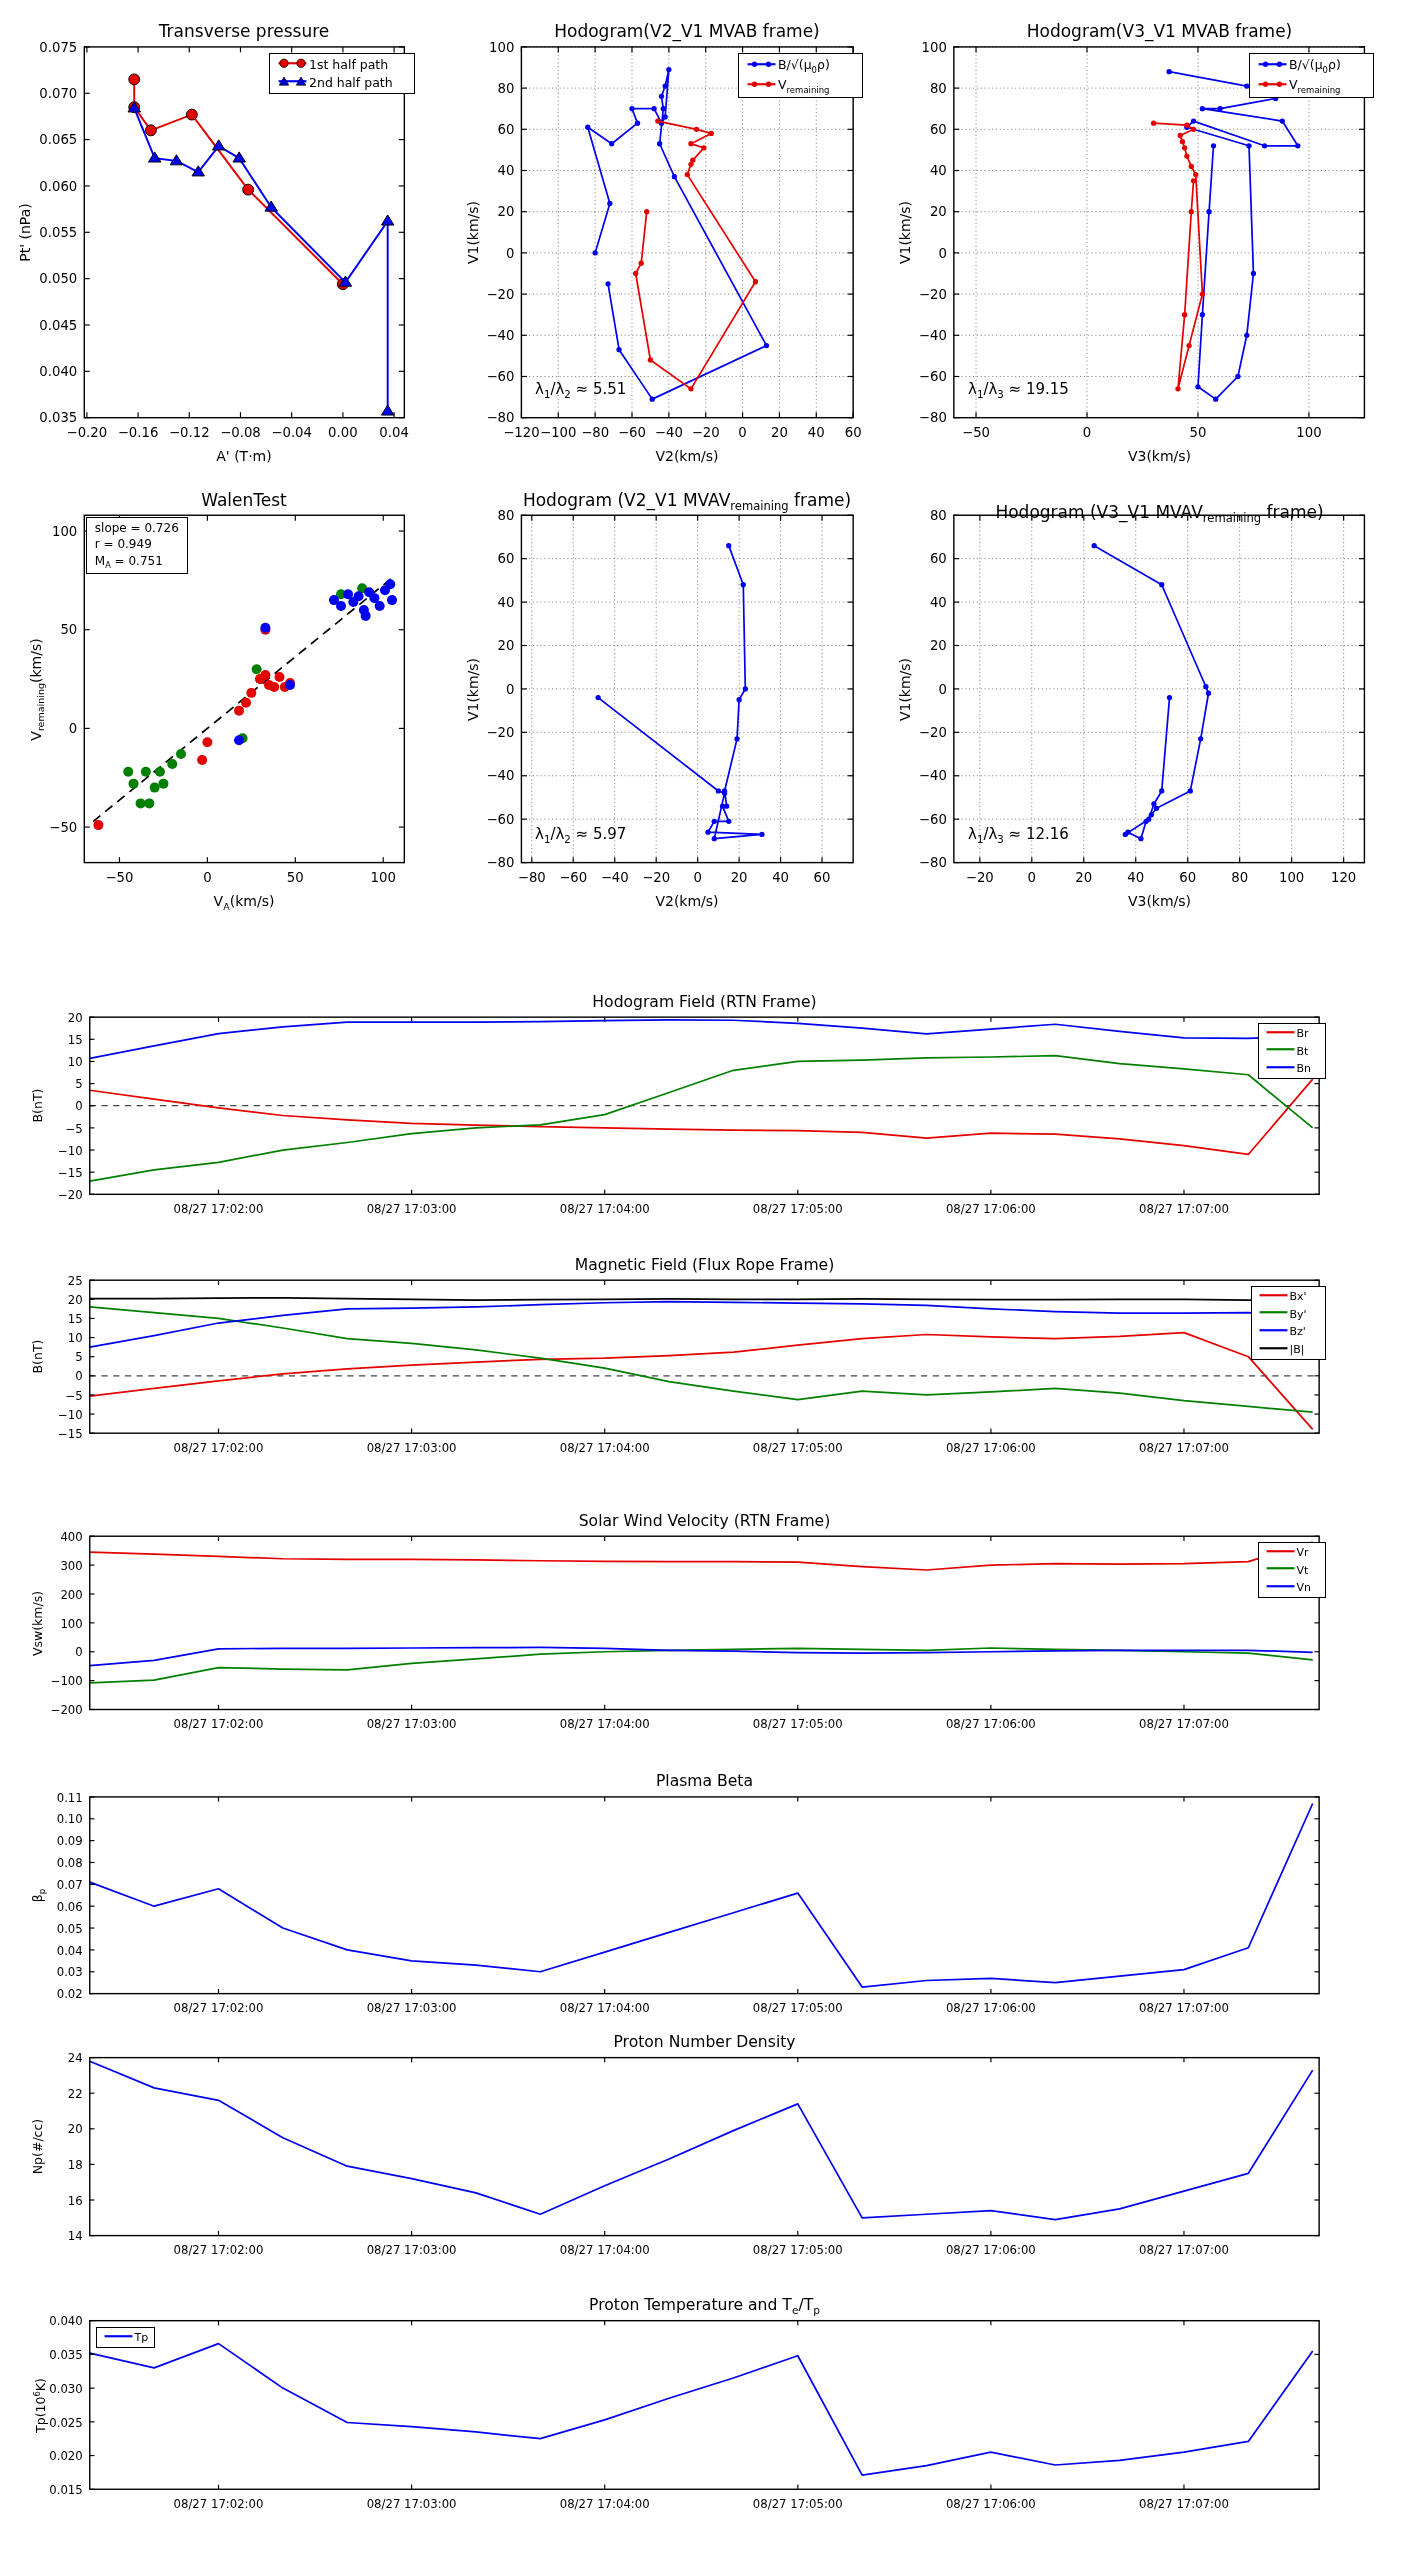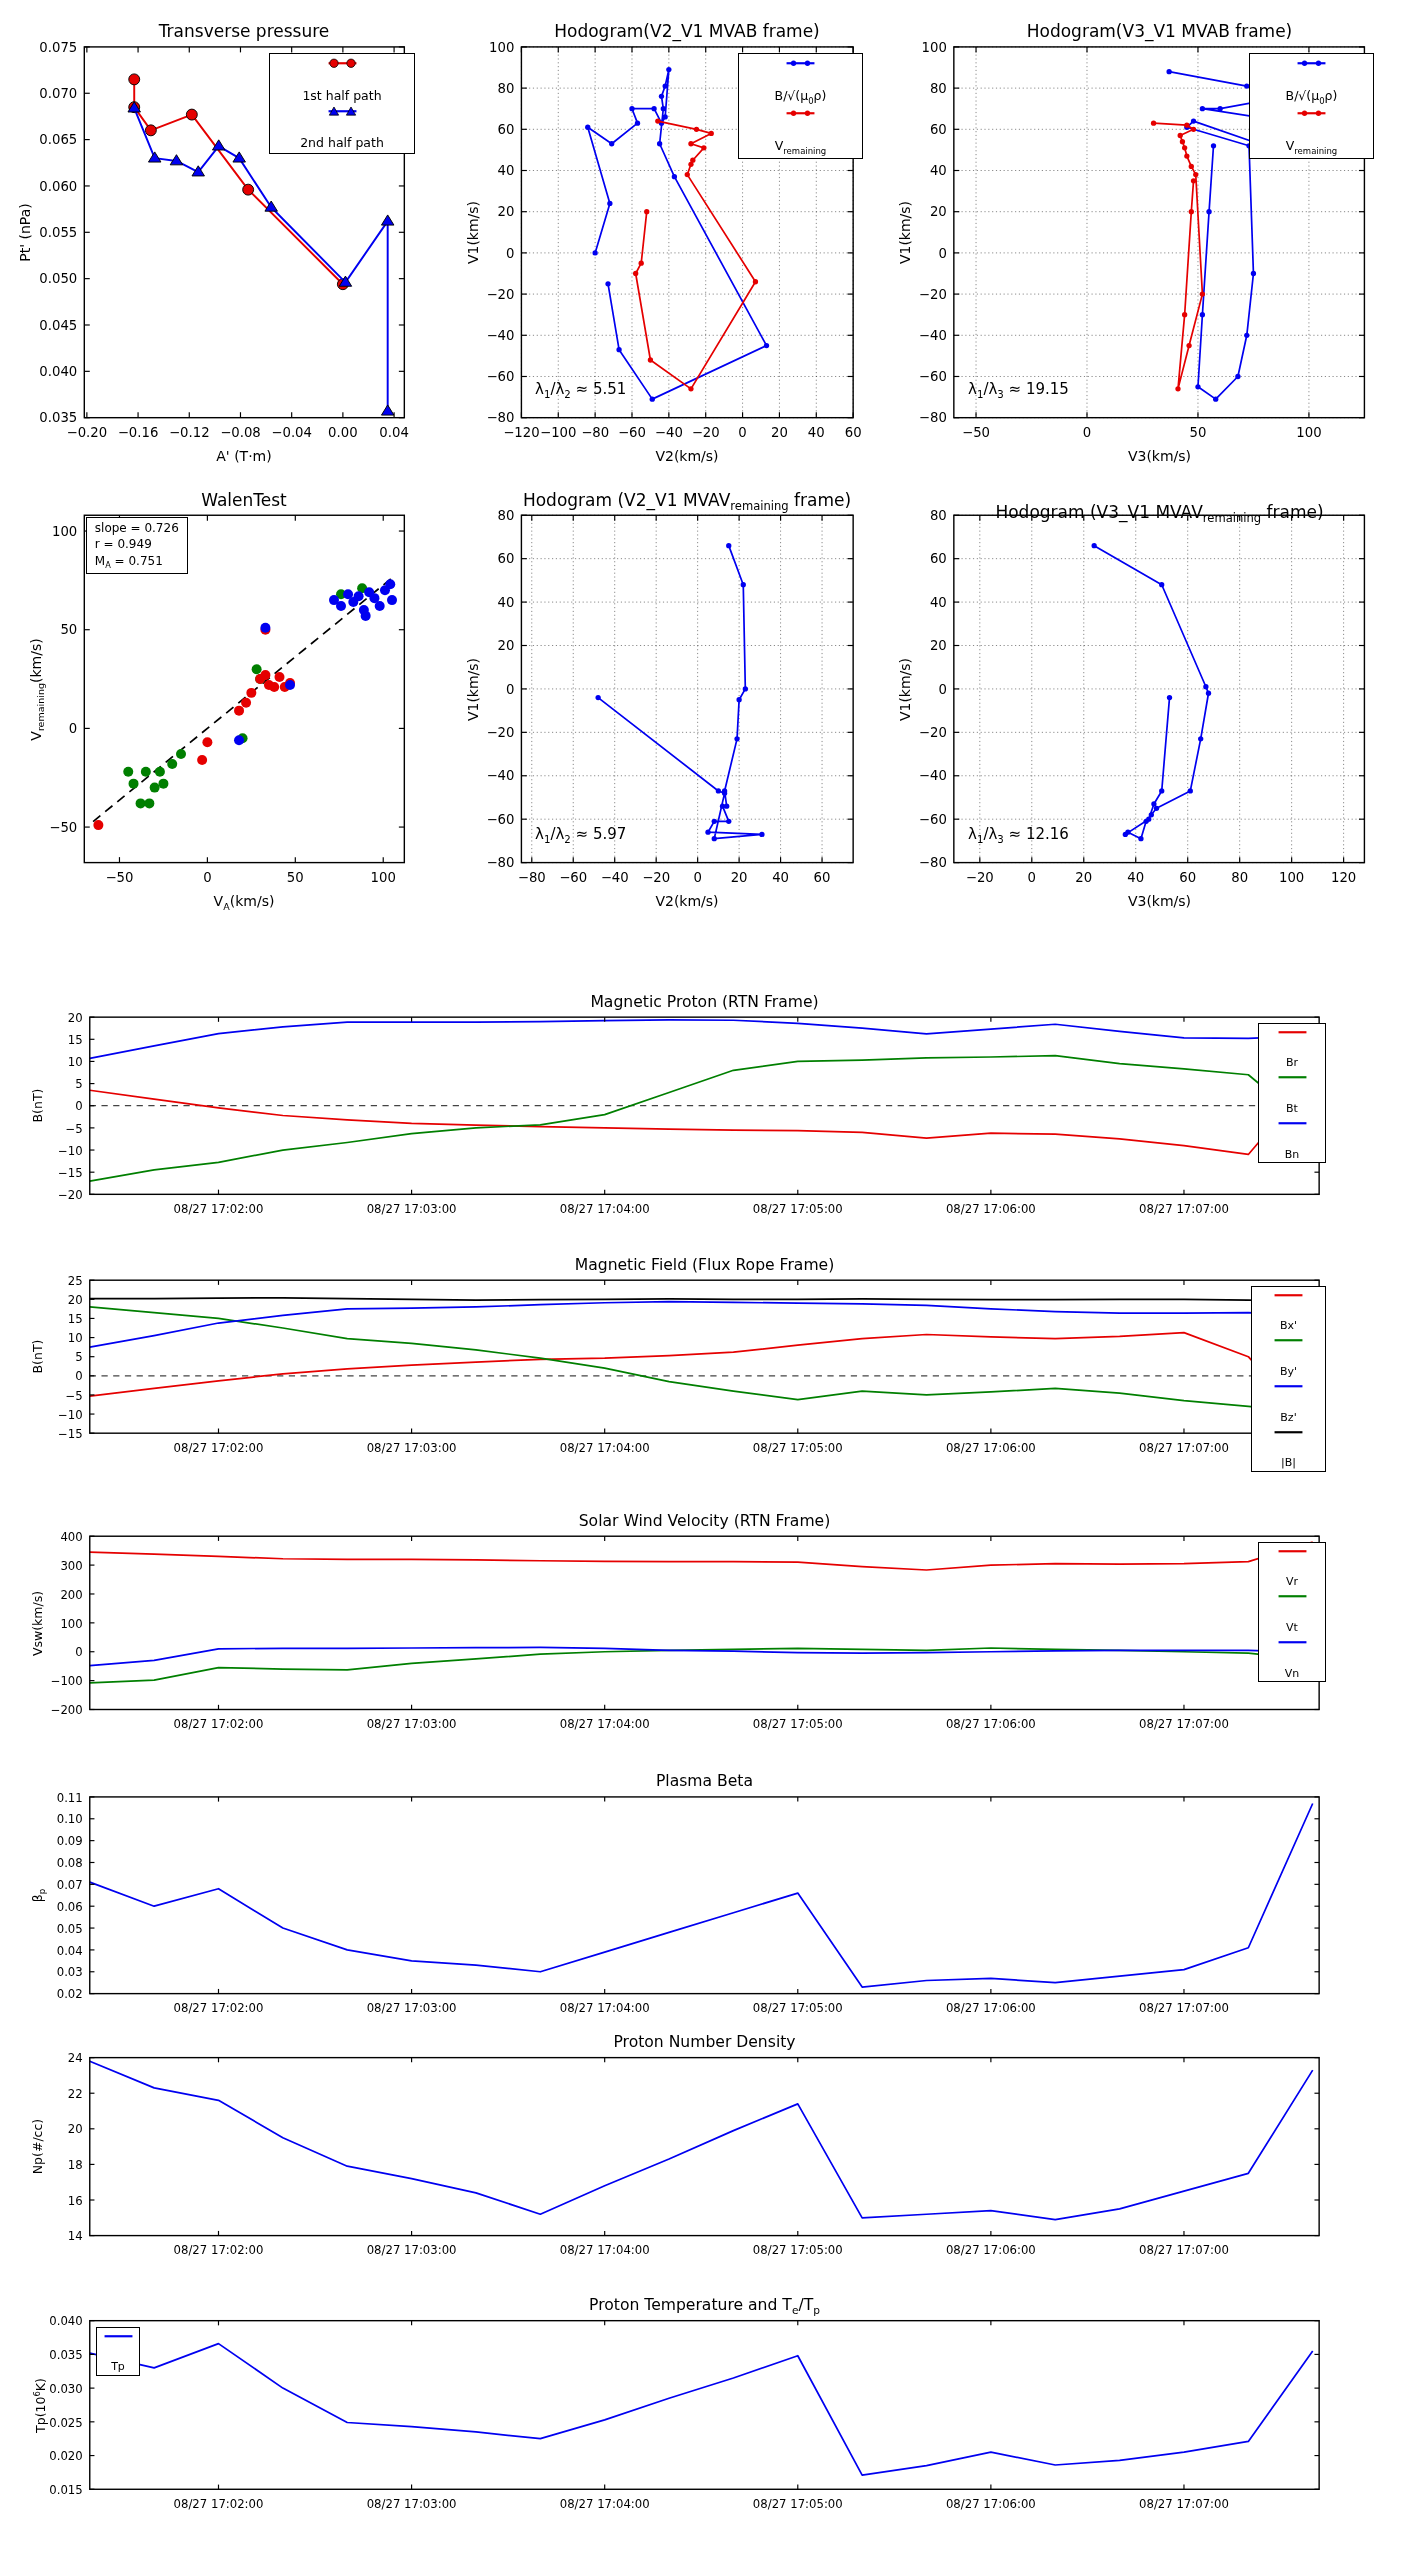--- a/index.html
+++ b/index.html
@@ -8,21 +8,21 @@
   #fig-svg{position:absolute;left:0;top:0;}
   svg text{font-family:"DejaVu Sans",sans-serif;fill:#000;}
   .ov{position:absolute;white-space:nowrap;}
   .ptitle{text-align:center;font-size:17px;height:23.4px;line-height:23.4px;}
   .ptitle.small{font-size:15.6px;}
   .axlabel{text-align:center;font-size:14px;height:20px;line-height:20px;}
   .ylab{width:234px;transform:rotate(-90deg);text-align:center;font-size:14px;height:19px;line-height:19px;}
   .ylab.small{font-size:12.5px;}
   .legend{background:#fff;border:1.4px solid #000;padding:3.1px 7px;display:flex;flex-direction:column;gap:2.3px;font-size:12.5px;}
   .legend.small{font-size:11px;padding:1.6px 5.5px;}
-  .lrow{display:flex;align-items:center;gap:15px;flex-direction:column;}
+  .lrow{display:flex;align-items:center;gap:1px;}
   .anno{font-size:15px;}
   .statsbox{background:#fff;border:1.4px solid #000;padding:2.3px 7.8px;font-size:12px;line-height:1.35;}
   sub,sup{font-size:68%;}
 </style>
 </head>
 <body>
 
 <div id="canvas">
   <svg id="fig-svg" width="1405" height="2576" viewBox="0 0 1800 3300">
       <g>
@@ -996,21 +996,21 @@
         <div>M<sub>A</sub> = 0.751</div>
       </div>
       <div class="ov ptitle" style="left: 521px; top: 489px; width: 332px;">Hodogram (V2_V1 MVAV<sub>remaining</sub> frame)</div>
       <div class="ov axlabel" style="left: 521px; top: 891px; width: 332px;">V2(km/s)</div>
       <div class="ov ylab" style="left: 356px; top: 680px;">V1(km/s)</div>
       <div class="ov anno" style="left: 535px; top: 825px;">λ<sub>1</sub>/λ<sub>2</sub> ≈ 5.97</div>
       <div class="ov ptitle" style="left: 954px; top: 489px; width: 411px; margin-top: 12px;">Hodogram (V3_V1 MVAV<sub>remaining</sub> frame)</div>
       <div class="ov axlabel" style="left: 954px; top: 891px; width: 411px;">V3(km/s)</div>
       <div class="ov ylab" style="left: 788px; top: 680px;">V1(km/s)</div>
       <div class="ov anno" style="left: 968px; top: 825px;">λ<sub>1</sub>/λ<sub>3</sub> ≈ 12.16</div>
-      <div class="ov ptitle small" style="left: 90px; top: 991px; width: 1229px;">Magnetic Proton (RTN Frame)</div>
+      <div class="ov ptitle small" style="left: 90px; top: 991px; width: 1229px;">Hodogram Field (RTN Frame)</div>
       <div class="ov ylab small" style="left: -80px; top: 1096px;">B(nT)</div>
       <div class="legend small" style="position: absolute; left: 1258px; top: 1023px; width: 55px;">
         <div class="lrow">
           <span><svg width="31" height="12.5" viewBox="0 0 40 16">
               <line x1="2" y1="8" x2="38" y2="8" stroke="#e50000" stroke-width="2.8"></line>
             </svg></span>
           <span>Br</span>
         </div>
         <div class="lrow">
           <span><svg width="31" height="12.5" viewBox="0 0 40 16">

